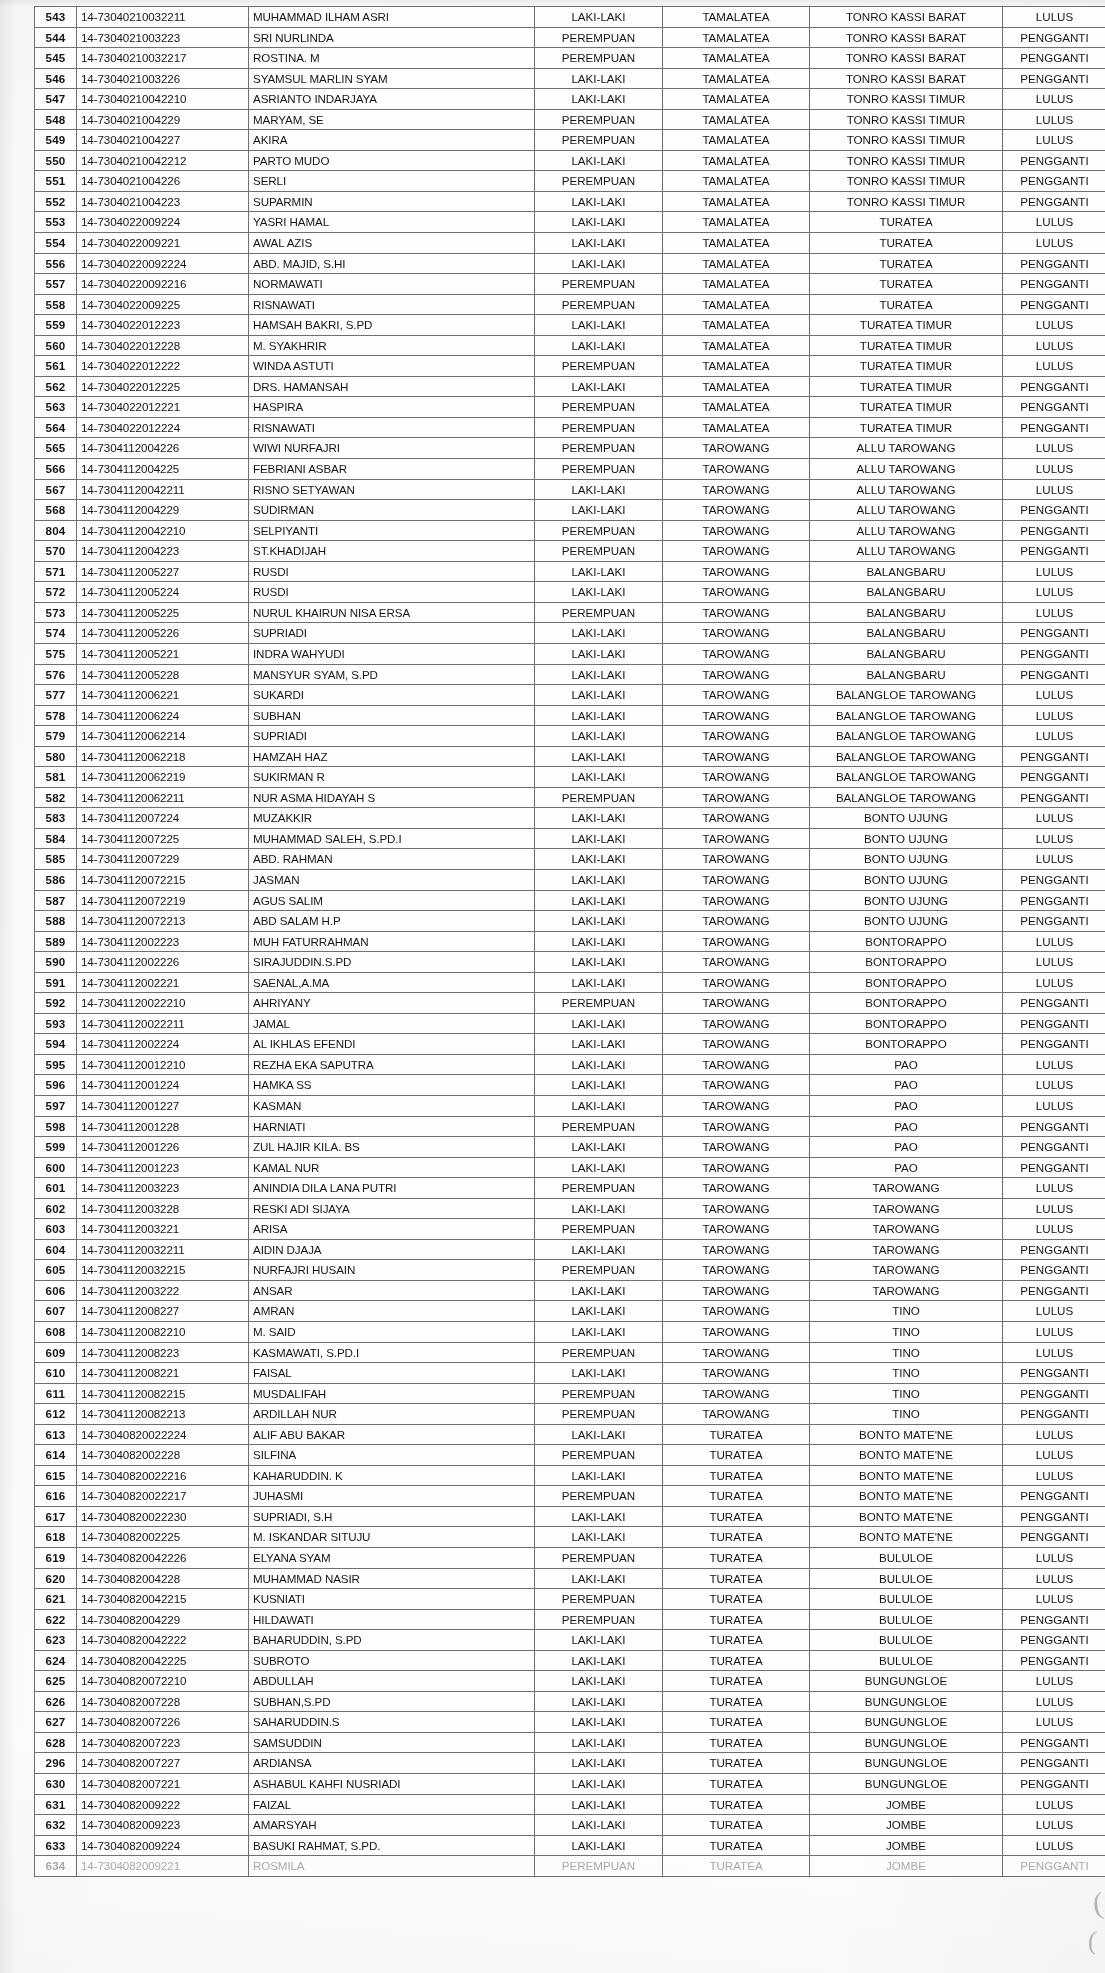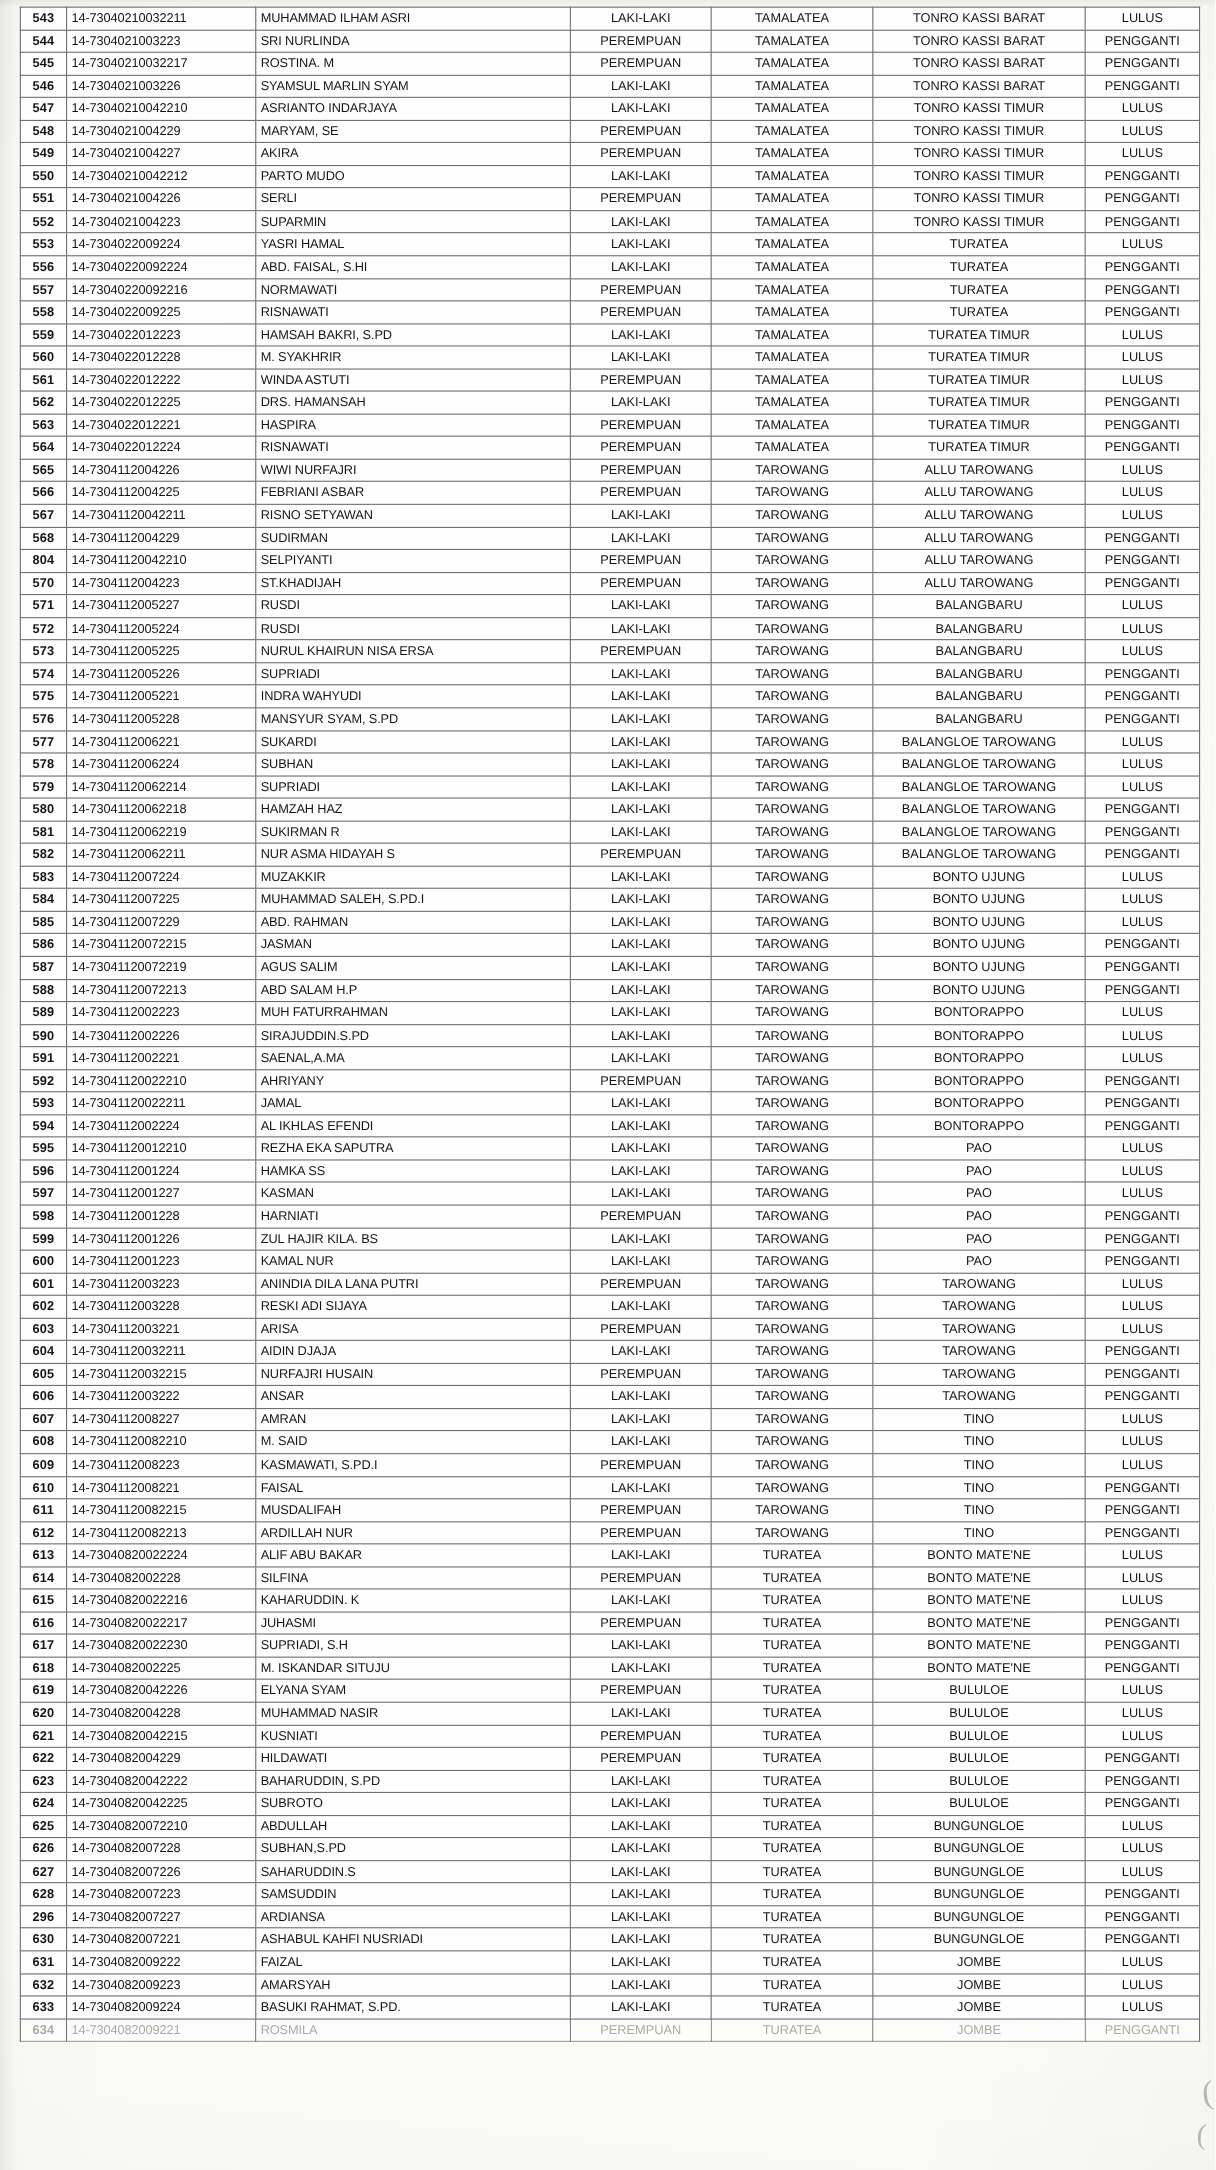--- a/index.html
+++ b/index.html
@@ -22,21 +22,21 @@
     position: absolute;
     inset: 0;
     background:
       linear-gradient(95deg, rgba(0,0,0,0.020) 0%, rgba(0,0,0,0) 22%, rgba(0,0,0,0) 78%, rgba(0,0,0,0.022) 100%),
       linear-gradient(185deg, rgba(0,0,0,0.018) 0%, rgba(0,0,0,0) 12%, rgba(0,0,0,0) 88%, rgba(0,0,0,0.020) 100%),
       #fcfcfa;
   }
 
   .table-wrap {
     position: absolute;
-    left: 18px;
+    left: 34px;
     top: 6px;
     width: 1072px;
   }
 
   table.roster {
     border-collapse: collapse;
     table-layout: fixed;
     width: 1072px;
     color: #151515;
   }
@@ -210,23 +210,32 @@
         <tr>
           <td class="no">553</td>
           <td class="id">14-7304022009224</td>
           <td class="name">YASRI HAMAL</td>
           <td class="gender">LAKI-LAKI</td>
           <td class="kec">TAMALATEA</td>
           <td class="desa">TURATEA</td>
           <td class="status">LULUS</td>
         </tr>
         <tr>
+          <td class="no">554</td>
+          <td class="id">14-7304022009221</td>
+          <td class="name">AWAL AZIS</td>
+          <td class="gender">LAKI-LAKI</td>
+          <td class="kec">TAMALATEA</td>
+          <td class="desa">TURATEA</td>
+          <td class="status">LULUS</td>
+        </tr>
+        <tr>
           <td class="no">556</td>
           <td class="id">14-73040220092224</td>
-          <td class="name">ABD. FAISAL, S.HI</td>
+          <td class="name">ABD. MAJID, S.HI</td>
           <td class="gender">LAKI-LAKI</td>
           <td class="kec">TAMALATEA</td>
           <td class="desa">TURATEA</td>
           <td class="status">PENGGANTI</td>
         </tr>
         <tr>
           <td class="no">557</td>
           <td class="id">14-73040220092216</td>
           <td class="name">NORMAWATI</td>
           <td class="gender">PEREMPUAN</td>

